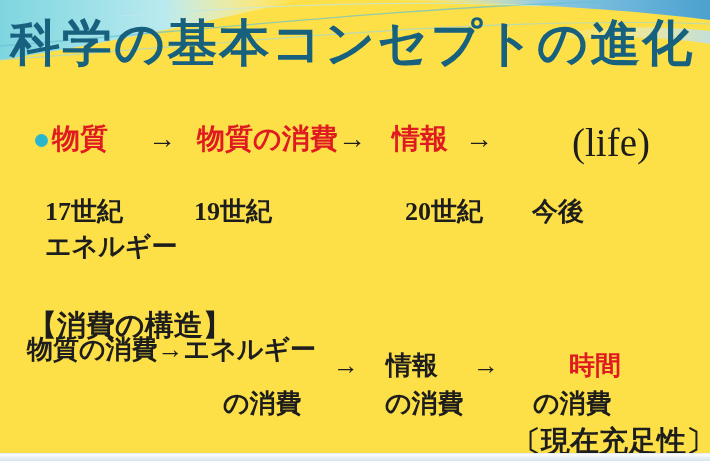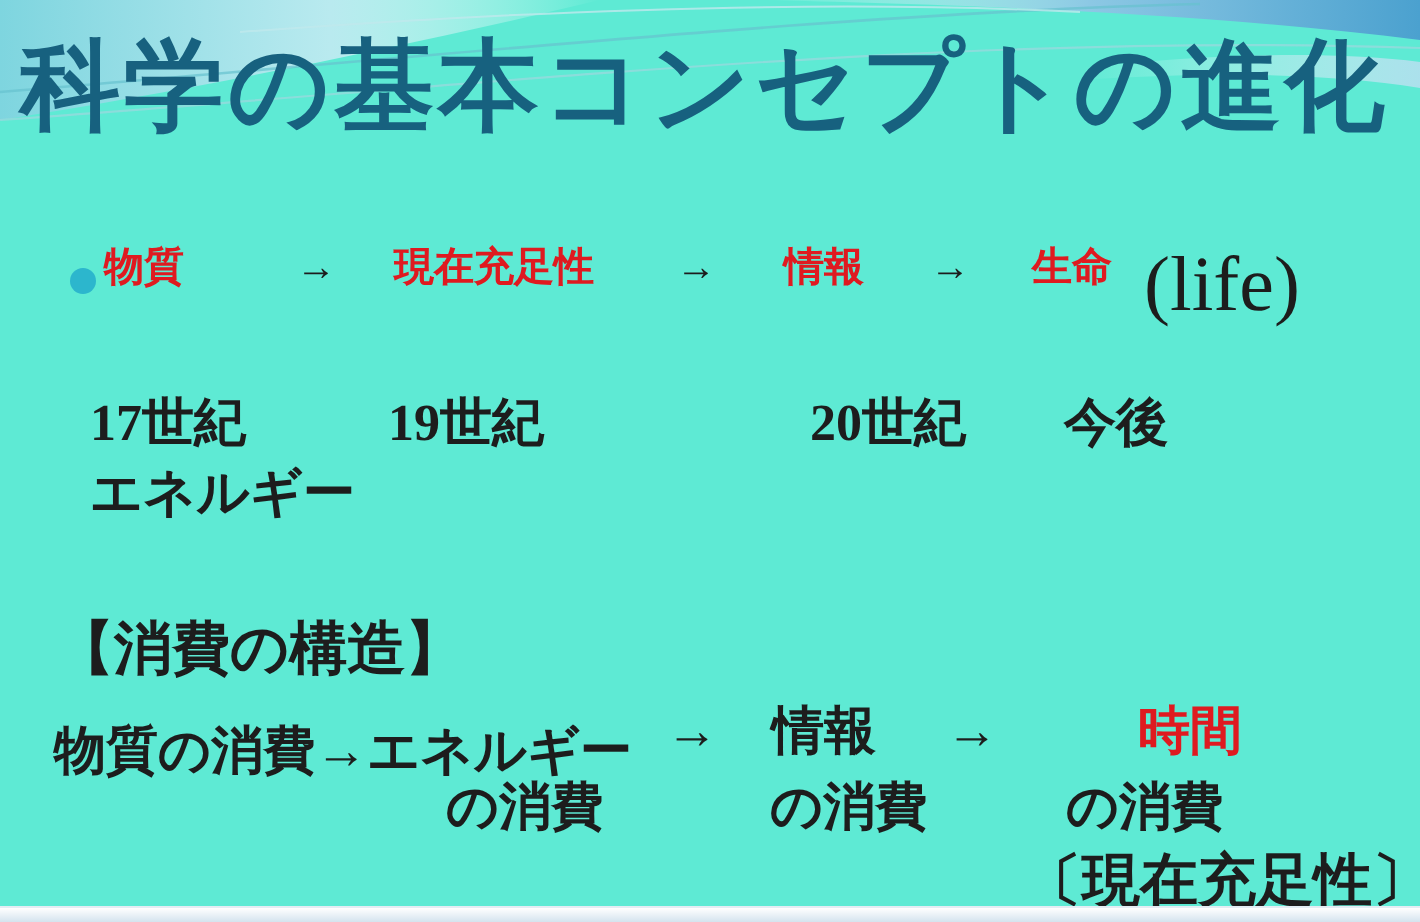--- a/index.html
+++ b/index.html
@@ -1,32 +1,32 @@
 <!DOCTYPE html>
 <html><head>
 <meta charset="utf-8">
 <style>
   html,body { margin:0; padding:0; }
   body { width:710px; height:461px; }
   .slide {
     position:relative; width:710px; height:461px;
-    background:#5eead4; overflow:hidden;
+    background:#fde047; overflow:hidden;
     font-family:"Liberation Serif","DejaVu Serif",serif;
   }
   .header-svg { position:absolute; top:0; left:0; }
   .slide-title {
     position:absolute; left:10px; top:16px;
     font-family:"Liberation Sans","DejaVu Sans",sans-serif;
     font-weight:700; font-size:50px; letter-spacing:2px;
     color:#17617f; white-space:nowrap; line-height:1.1;
   }
   .t { position:absolute; white-space:nowrap; color:#1d1d1d; line-height:1.05; }
   .bold { font-weight:700; }
   .red  { color:#df1a20; font-weight:700; }
-  .fs28 { font-size:20px; }
+  .fs28 { font-size:28px; }
   .fs29 { font-size:39px; }
   .fs26 { font-size:26px; }
   .fs25 { font-size:29px; }
   .arrow { font-weight:400; }
   .bullet-dot {
     position:absolute; left:35px; top:134px;
     width:13px; height:13px; border-radius:50%;
     background:#2cb6cd;
   }
   .footer-strip {
@@ -63,36 +63,35 @@
     <path d="M0,46 C220,28 430,6 600,2" stroke="#66c2cf" stroke-width="1.3" fill="none" opacity="0.7"></path>
     <path d="M0,60 C250,42 480,16 710,24" stroke="#9ed7de" stroke-width="1.1" fill="none" opacity="0.7"></path>
     <path d="M120,16 C280,4 420,0 540,6" stroke="#bfe8ec" stroke-width="1" fill="none" opacity="0.8"></path>
   </svg>
 
   <div class="slide-title">科学の基本コンセプトの進化</div>
 
   <span class="bullet-dot"></span>
   <span class="t fs28 red" style="left:52px;  top:124px;">物質</span>
   <span class="t fs28 arrow" style="left:148px; top:124px;">→</span>
-  <span class="t fs28 red" style="left:197px; top:124px;">現在充足性</span>
+  <span class="t fs28 red" style="left:197px; top:124px;">物質の消費</span>
   <span class="t fs28 arrow" style="left:338px; top:124px;">→</span>
   <span class="t fs28 red" style="left:392px; top:124px;">情報</span>
   <span class="t fs28 arrow" style="left:465px; top:124px;">→</span>
-  <span class="t fs28 red" style="left:516px; top:124px;">生命</span>
   <span class="t fs29" style="left:572px; top:123px;">(life)</span>
 
   <span class="t fs26 bold" style="left:45px;  top:198px;">17世紀</span>
   <span class="t fs26 bold" style="left:194px; top:198px;">19世紀</span>
   <span class="t fs26 bold" style="left:405px; top:198px;">20世紀</span>
   <span class="t fs26 bold" style="left:532px; top:198px;">今後</span>
   <span class="t fs26 bold" style="left:45px;  top:233px;">エネルギー</span>
 
   <span class="t fs25 bold" style="left:28px;  top:310px;">【消費の構造】</span>
 
-  <span class="t fs26 bold" style="left:27px;  top:362px;">物質の消費→エネルギー</span>
+  <span class="t fs26 bold" style="left:27px;  top:336px;">物質の消費→エネルギー</span>
   <span class="t fs26 arrow" style="left:333px; top:352px;">→</span>
   <span class="t fs26 bold" style="left:386px; top:352px;">情報</span>
   <span class="t fs26 arrow" style="left:473px; top:352px;">→</span>
   <span class="t fs26 red" style="left:529px; top:352px;margin-left:40px;">時間</span>
 
   <span class="t fs26 bold" style="left:223px; top:390px;">の消費</span>
   <span class="t fs26 bold" style="left:385px; top:390px;">の消費</span>
   <span class="t fs26 bold" style="left:533px; top:390px;">の消費</span>
 
   <span class="t fs25 bold" style="left:512px; top:426px;">〔現在充足性〕</span>

